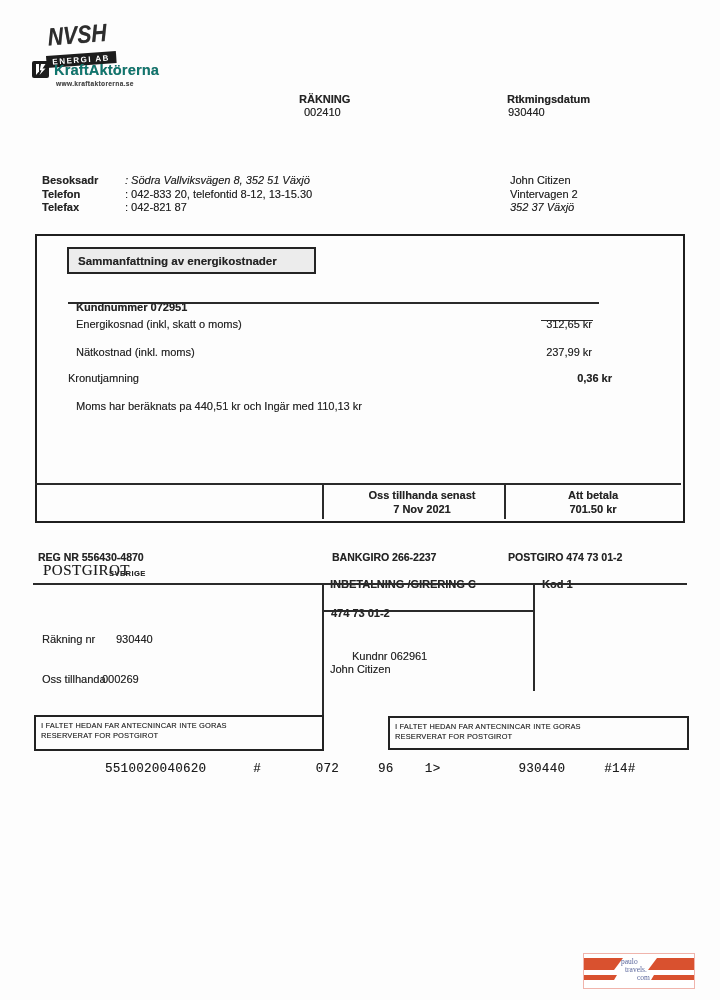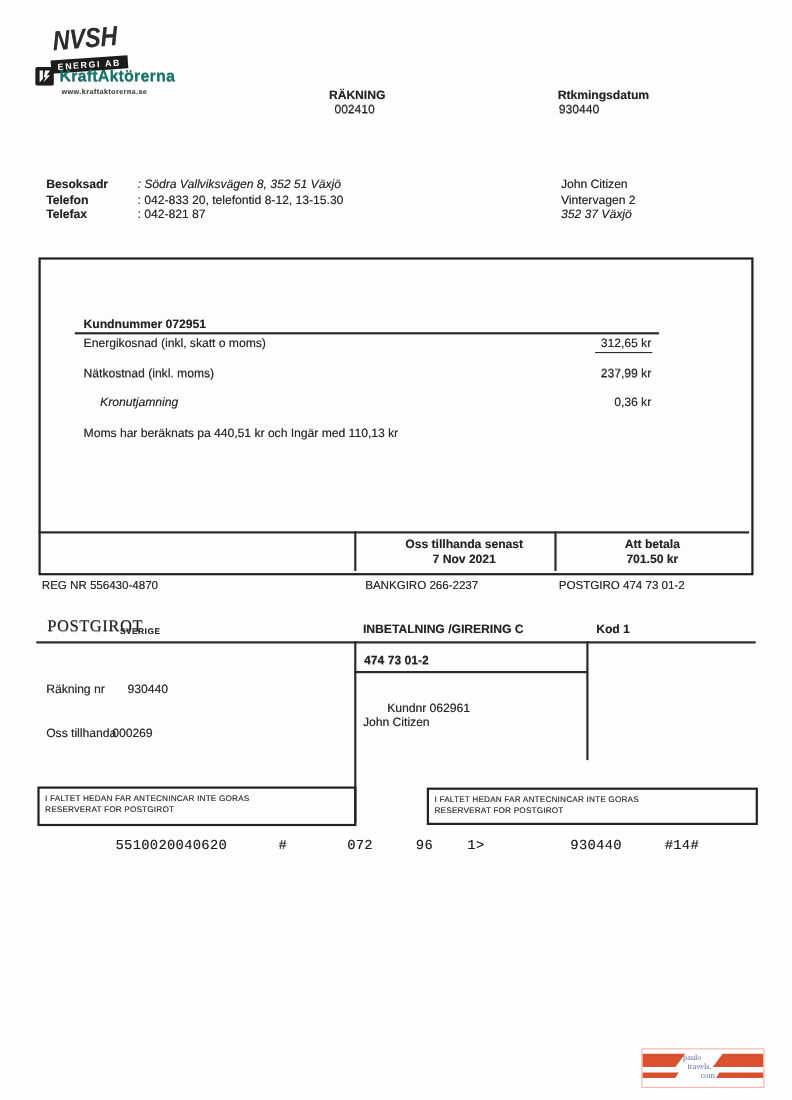--- a/index.html
+++ b/index.html
@@ -2,23 +2,23 @@
 <html><head>
 <meta charset="utf-8">
 <style>
   html,body { margin:0; padding:0; background:#fff; }
   .page {
     position:relative; width:720px; height:1000px; background:#fdfdfd;
     font-family:"Liberation Sans", sans-serif; color:#242424; overflow:hidden;
     text-shadow:0.2px 0.2px 0.35px rgba(70,70,70,0.55);
   }
   .abs { position:absolute; }
-  .t { font-size:11px; line-height:13.5px; }
+  .t { font-size:11px; line-height:13.5px;margin-top:12px; }
   .b { font-weight:bold; }
-  .sb { font-weight:400; }
+  .sb { font-weight:700;margin-top:25px; }
   .small { font-size:10.5px; }
   .line { position:absolute; background:#2a2a2a; }
   
   .nvsh-name { font-size:23px; font-weight:bold; font-style:italic; letter-spacing:0px;
     color:#2d2d2d; transform:scale(0.92,1.08) rotate(-4deg); transform-origin:left top; }
   .nvsh-unit { background:#1c1c1c; color:#fff; font-size:8px; font-weight:bold;
     letter-spacing:1.5px; padding:1.5px 6px; transform:rotate(-4deg); transform-origin:left top;
     display:inline-block; text-shadow:none; }
   .partner-name { font-size:14.5px; font-weight:bold; color:#0f766e; letter-spacing:0.2px; }
   .partner-url { font-size:6.5px; font-weight:bold; color:#4a4a4a; letter-spacing:0.4px; }
@@ -73,33 +73,34 @@
   <div class="abs t" style="left:125px; top:175.5px;">: 042-833 20, telefontid 8-12, 13-15.30</div>
   <div class="abs t b" style="left:42px; top:189px;">Telefax</div>
   <div class="abs t" style="left:125px; top:189px;">: 042-821 87</div>
 
   <div class="abs t" style="left:510px; top:162px;">John Citizen</div>
   <div class="abs t" style="left:510px; top:175.5px;">Vintervagen 2</div>
   <div class="abs t" style="left:510px; top:189px;font-style:italic;">352 37 Växjö</div>
 
   <div class="abs main-box" style="left:35px; top:234px; width:646px; height:285px;"></div>
 
+  <div class="abs title-box" style="left:67px; top:247px; width:226px;">Sammanfattning  av energikostnader</div>
 
   <div class="abs t b" style="left:76px; top:289px;">Kundnummer 072951</div>
   <div class="line" style="left:68px; top:302px; width:531px; height:1.8px;"></div>
 
   <div class="abs t" style="left:76px; top:306px;">Energikosnad (inkl,  skatt o moms)</div>
   <div class="abs t val" style="left:480px; top:306px; width:112px;">312,65 kr</div>
   <div class="line" style="left:541px; top:320px; width:52px; height:1.2px;"></div>
 
   <div class="abs t" style="left:76px; top:334px;">Nätkostnad (inkl.  moms)</div>
   <div class="abs t val" style="left:480px; top:334px; width:112px;">237,99 kr</div>
 
-  <div class="abs t" style="left:91px; top:360px;font-style:italic;">Kronutjamning</div>
-  <div class="abs t val" style="left:480px; top:360px; width:112px;">0,36 kr</div>
+  <div class="abs t" style="left:68px; top:360px;">Kronutjamning</div>
+  <div class="abs t val" style="left:500px; top:360px; width:112px;font-weight:bold;">0,36 kr</div>
 
   <div class="abs t" style="left:76px; top:388px;">Moms har beräknats pa 440,51 kr och Ingär med 110,13 kr</div>
 
   <div class="line" style="left:35px; top:483px; width:646px; height:1.8px;"></div>
   <div class="line" style="left:322px; top:483px; width:1.8px; height:36px;"></div>
   <div class="line" style="left:504px; top:483px; width:1.8px; height:36px;"></div>
 
   <div class="abs cell" style="left:324px; top:488px; width:196px;">
     <div>Oss tillhanda senast</div>
     <div>7 Nov 2021</div>

